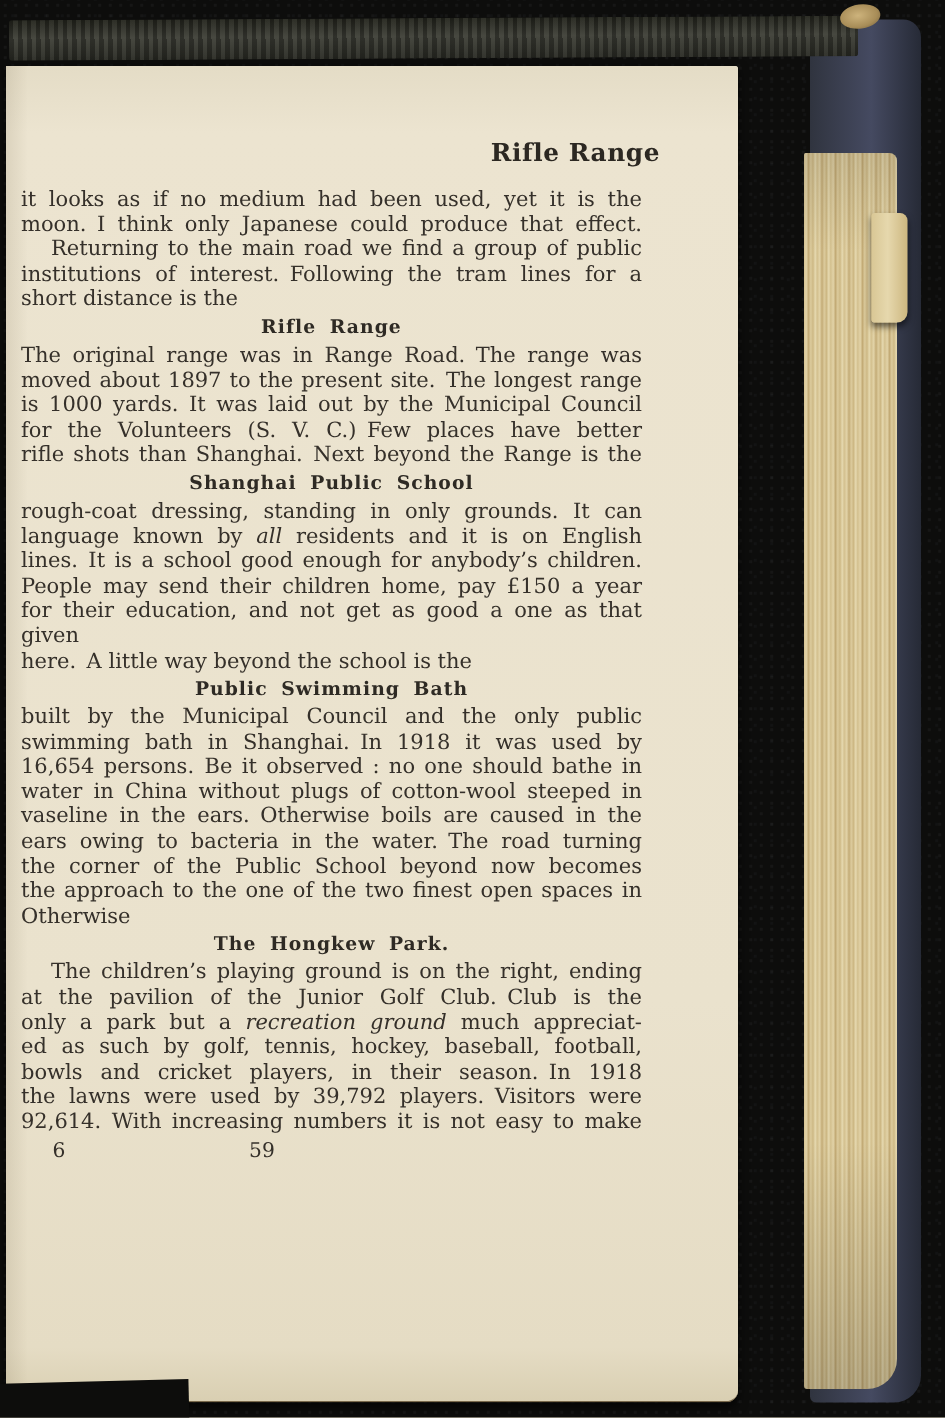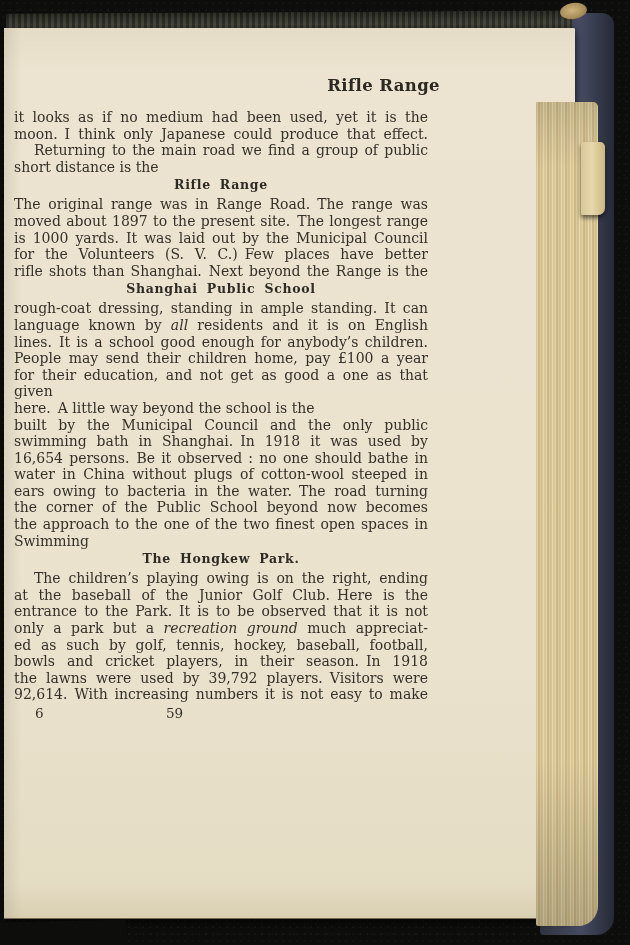--- a/index.html
+++ b/index.html
@@ -32,21 +32,21 @@
     z-index:2;
   }
   .worn-corner {
     position:absolute; left:560px; top:3px; width:27px; height:16px;
     background:radial-gradient(ellipse at 45% 45%, #cdb37c 0%, #a88d58 60%, #6d5a38 100%);
     border-radius:50%;
     transform:rotate(-8deg);
     z-index:3;
   }
   .page {
-    position:absolute; left:4px; top:28px; width:571px; height:890px;
+    position:absolute; left:4px; top:44px; width:488px; height:890px;
     background:
       linear-gradient(90deg, rgba(70,55,25,0.10) 0%, rgba(70,55,25,0) 3%),
       linear-gradient(180deg, #e4dcc6 0%, #ece4d0 5%, #eae2cd 70%, #e5dcc4 96%, #d9cfb2 100%),
       #eae2cd;
     border-bottom:1px solid #79694c;
     border-radius:0 2px 8px 0;
     box-shadow:0 3px 7px rgba(0,0,0,0.75);
     z-index:3;
   }
   .page-edges {
@@ -114,54 +114,56 @@
 <div class="page">
   <div class="content">
     <div class="running-head">Rifle Range</div>
     <div id="blocks">
         <div class="para">
           <div class="line"><span>it looks as if no medium had been used, yet it is the</span></div>
           <div class="line"><span>moon. I think only Japanese could produce that effect.</span></div>
         </div>
         <div class="para">
           <div class="line indent"><span>Returning to the main road we find a group of public</span></div>
+          <div class="line"><span>institutions of interest. Following the tram lines for a</span></div>
           <div class="line nj"><span>short distance is the</span></div>
         </div>
         <div class="heading">Rifle Range</div>
         <div class="para">
           <div class="line"><span>The original range was in Range Road. The range was</span></div>
           <div class="line"><span>moved about 1897 to the present site. The longest range</span></div>
           <div class="line"><span>is 1000 yards. It was laid out by the Municipal Council</span></div>
           <div class="line"><span>for the Volunteers (S. V. C.) Few places have better</span></div>
           <div class="line"><span>rifle shots than Shanghai. Next beyond the Range is the</span></div>
         </div>
         <div class="heading">Shanghai Public School</div>
         <div class="para">
-          <div class="line"><span>rough-coat dressing, standing in ample standing. It can</span></div>
+          <div class="line"><span>rough-coat dressing, standing in only grounds. It can</span></div>
           <div class="line"><span>language known by </span><i>all</i><span> residents and it is on English</span></div>
           <div class="line"><span>lines. It is a school good enough for anybody’s children.</span></div>
-          <div class="line"><span>People may send their children home, pay £100 a year</span></div>
+          <div class="line"><span>People may send their children home, pay £150 a year</span></div>
           <div class="line"><span>for their education, and not get as good a one as that given</span></div>
           <div class="line nj"><span>here. A little way beyond the school is the</span></div>
         </div>
+        <div class="heading">Public Swimming Bath</div>
         <div class="para">
           <div class="line"><span>built by the Municipal Council and the only public</span></div>
           <div class="line"><span>swimming bath in Shanghai. In 1918 it was used by</span></div>
           <div class="line"><span>16,654 persons. Be it observed : no one should bathe in</span></div>
           <div class="line"><span>water in China without plugs of cotton-wool steeped in</span></div>
+          <div class="line"><span>vaseline in the ears. Otherwise boils are caused in the</span></div>
           <div class="line"><span>ears owing to bacteria in the water. The road turning</span></div>
           <div class="line"><span>the corner of the Public School beyond now becomes</span></div>
           <div class="line"><span>the approach to the one of the two finest open spaces in</span></div>
-          <div class="line nj"><span>Swimming</span></div>
+          <div class="line nj"><span>Otherwise</span></div>
         </div>
         <div class="heading">The Hongkew Park.</div>
         <div class="para">
-          <div class="line indent"><span>The children’s playing owing is on the right, ending</span></div>
-          <div class="line"><span>at the baseball of the Junior Golf Club. Here is the</span></div>
-          <div class="line"><span>entrance to the Park. It is to be observed that it is not</span></div>
+          <div class="line indent"><span>The children’s playing ground is on the right, ending</span></div>
+          <div class="line"><span>at the pavilion of the Junior Golf Club. Club is the</span></div>
           <div class="line"><span>only a park but a </span><i>recreation ground</i><span> much appreciat-</span></div>
           <div class="line"><span>ed as such by golf, tennis, hockey, baseball, football,</span></div>
           <div class="line"><span>bowls and cricket players, in their season. In 1918</span></div>
           <div class="line"><span>the lawns were used by 39,792 players. Visitors were</span></div>
           <div class="line"><span>92,614. With increasing numbers it is not easy to make</span></div>
         </div>
       </div>
     <div class="folio-row">
       <span class="sig">6</span>
       <span class="folio">59</span>

